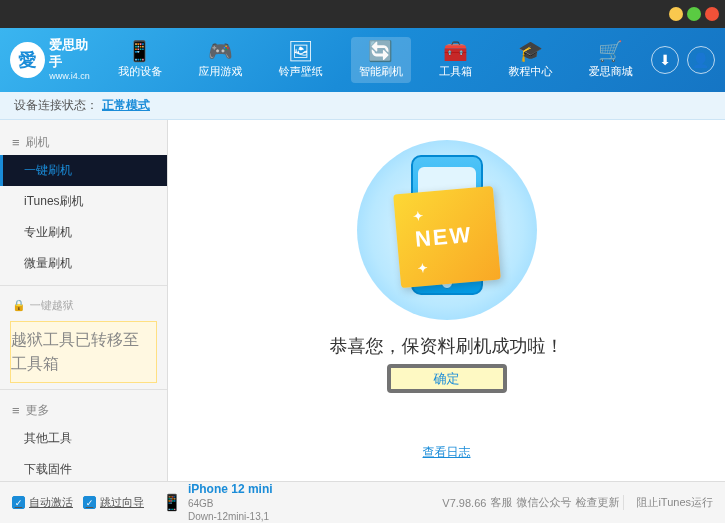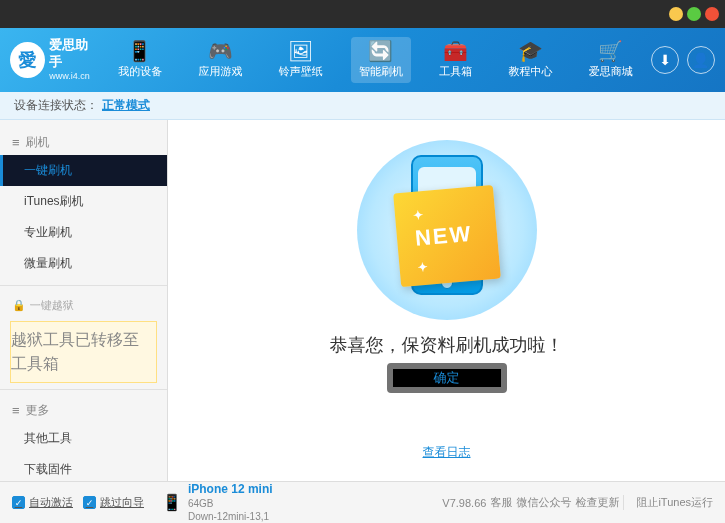--- a/index.html
+++ b/index.html
@@ -281,22 +281,22 @@
     .success-text {
       font-size: 18px;
       color: #333;
       margin-bottom: 6px;
       font-weight: 500;
     }
 
     .confirm-btn {
       width: 120px;
       height: 34px;
-      background: #000000;
-      border: 6px solid #737373;
+      background: #fef9c3;
+      border: 4px solid #737373;
       color: #1a8cd8;
       border-radius: 4px;
       cursor: pointer;
       font-size: 13px;
       margin-bottom: 10px;
     }
 
     .history-link {
       color: #1a8cd8;
       font-size: 12px;

